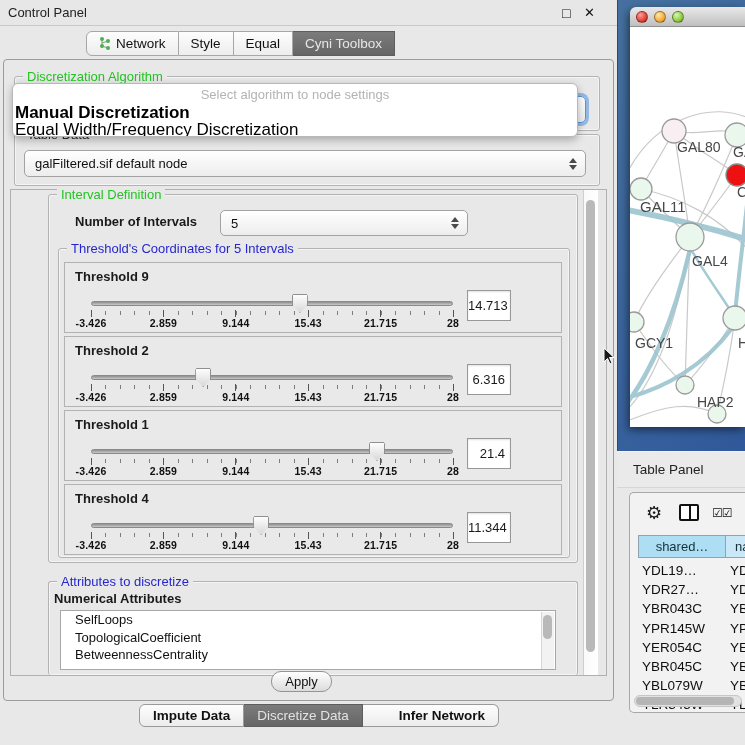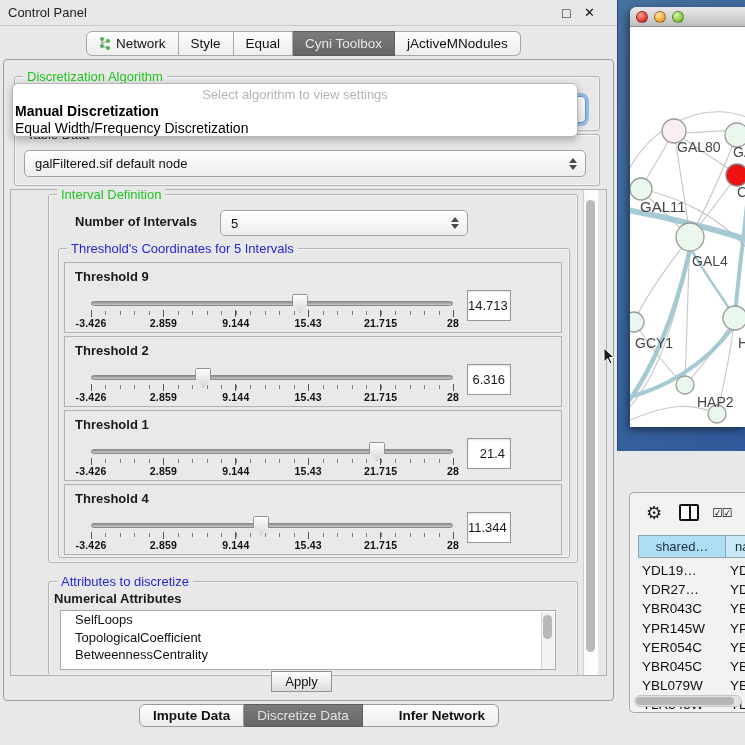--- a/index.html
+++ b/index.html
@@ -37,21 +37,21 @@
   .stepper{position:absolute;right:7px;top:50%;transform:translateY(-50%);width:9px;height:14px;}
   .stepper:before,.stepper:after{content:"";position:absolute;left:0;border-left:4.5px solid transparent;border-right:4.5px solid transparent;}
   .stepper:before{top:1px;border-bottom:5px solid #4a4a4a;}
   .stepper:after{bottom:1px;border-top:5px solid #4a4a4a;}
   .focusring{box-shadow:0 0 0 3px rgba(106,160,222,.65);border-color:#5b93d2;}
 
   
   #algo-popup{left:12px;top:83px;width:566px;height:54px;background:#fff;border:1px solid #b8b8b8;
               border-radius:6px;box-shadow:0 3px 8px rgba(0,0,0,.28);z-index:60;overflow:hidden;}
   #algo-popup .hint{position:absolute;top:3px;left:0;width:100%;text-align:center;color:#b3b3b3;font-size:13px;}
-  #algo-popup .opt{position:absolute;left:2px;width:99%;font-size:14px;color:#000;white-space:nowrap;}
+  #algo-popup .opt{position:absolute;left:2px;width:99%;font-size:17px;color:#000;white-space:nowrap;}
   #algo-popup .opt.b{font-weight:bold;top:19px;}
   #algo-popup .opt.r{top:36px;}
 
   
   #viewport{left:10px;top:189px;width:597px;height:487px;border:1px solid #b0b0b0;background:#e8e8e8;}
   #vscroll{left:583px;top:190px;width:15px;height:485px;background:linear-gradient(to right,#fafafa,#fff);
            border-left:1px solid #cfcfcf;}
   #vthumb{left:586px;top:200px;width:9px;height:452px;background:#b9b9b9;border-radius:5px;}
 
   
@@ -71,21 +71,21 @@
          font-size:10.5px;font-weight:600;color:#111;letter-spacing:.2px;}
   .valbox{position:absolute;left:402px;top:27px;width:44px;height:31px;background:#fff;border:1px solid #989898;
          font-size:13px;text-align:right;line-height:29px;padding-right:5px;box-shadow:inset 0 1px 2px rgba(0,0,0,.12);}
 
   
   #attr-list{left:60px;top:610px;width:496px;height:60px;background:#fff;border:1px solid #a8a8a8;overflow:hidden;}
   #attr-list .li{padding-left:14px;line-height:17.5px;font-size:13px;color:#111;white-space:nowrap;}
   #attr-scroll{position:absolute;right:1px;top:1px;width:13px;height:58px;background:#f2f2f2;border-left:1px solid #d5d5d5;}
   #attr-thumb{position:absolute;right:2px;top:3px;width:9px;height:24px;background:#b9b9b9;border-radius:5px;}
 
-  #apply-btn{left:271px;top:671px;width:61px;height:21px;border:1px solid #949494;border-radius:0;
+  #apply-btn{left:271px;top:671px;width:61px;height:21px;border:1px solid #949494;border-radius:10px;
          background:linear-gradient(#ffffff,#dcdcdc);text-align:center;line-height:19px;font-size:13px;color:#111;}
 
   #bottabs{left:139px;top:704px;height:23px;display:flex;}
   .btab{height:23px;line-height:21px;padding:0 13px;background:linear-gradient(#fdfdfd,#ececec);
         border:1px solid #9a9a9a;border-left:none;font-size:13.5px;font-weight:bold;color:#111;white-space:nowrap;}
   .btab.first{border-left:1px solid #9a9a9a;border-radius:6px 0 0 6px;}
   .btab.last{border-radius:0 6px 6px 0;padding-left:36px;}
   .btab.sel{background:linear-gradient(#7b7b7b,#666);color:#e3e3e3;border-color:#5d5d5d;font-weight:normal;}
 
   
@@ -138,34 +138,33 @@
         <circle cx="3" cy="3" r="2" fill="#4caf50"></circle>
           <circle cx="9" cy="5" r="2" fill="#4caf50"></circle>
         <circle cx="3" cy="10" r="2" fill="#4caf50"></circle>
           <circle cx="9" cy="12" r="2" fill="#4caf50"></circle>
       </svg>
       <span>Network</span>
     </div>
     <div class="tab"><span>Style</span></div>
     <div class="tab"><span>Equal</span></div>
     <div class="tab sel"><span>Cyni Toolbox</span></div>
-    <div class="tab last"><span>jActiveMNodules</span></div>
   </div>
 
   <div class="abs" id="outerpanel"></div>
 
   <div class="abs group" style="left:14px;top:76px;width:586px;height:55px;">
     <span class="gtitle green">Discretization Algorithm</span>
   </div>
   <div class="combo focusring" style="left:24px;top:96px;width:562px;height:27px;">
     <span class="stepper"></span>
   </div>
 
   <div class="abs" id="algo-popup">
-    <div class="hint">Select algorithm to view settings</div>
+    <div class="hint">Select algorithm to node settings</div>
     <div class="opt b">Manual Discretization</div>
     <div class="opt r">Equal Width/Frequency Discretization</div>
   </div>
 
   <div class="abs group" style="left:14px;top:134px;width:586px;height:52px;">
     <span class="gtitle dark">Table Data</span>
   </div>
   <div class="combo" style="left:24px;top:150px;width:562px;height:27px;">
     <span>galFiltered.sif default node</span>
     <span class="stepper"></span>
@@ -359,20 +358,23 @@
       <span class="nlabel" style="left:103px;top:117px;">GA</span>
       <span class="nlabel" style="left:107px;top:157px;">C</span>
       <span class="nlabel" style="left:10px;top:171px;font-size:15px;">GAL11</span>
       <span class="nlabel" style="left:62px;top:226px;">GAL4</span>
       <span class="nlabel" style="left:5px;top:308px;">GCY1</span>
       <span class="nlabel" style="left:108px;top:308px;">H</span>
       <span class="nlabel" style="left:67px;top:367px;">HAP2</span>
     </div>
   </div>
 
+  <div class="abs" id="tp-bar">
+    <span class="t">Table Panel</span>
+  </div>
 
   <div class="abs" id="tp-box">
     <span id="tp-gear">⚙</span>
     <div id="tp-split"></div>
     <span id="tp-checks">☑☑</span>
 
     <div class="hcell" style="left:8px;width:88px;">shared…</div>
     <div class="hcell" style="left:95px;width:60px;background:#c9e7f6;text-align:left;padding-left:9px;">na</div>
 
     <div id="tp-rows">

